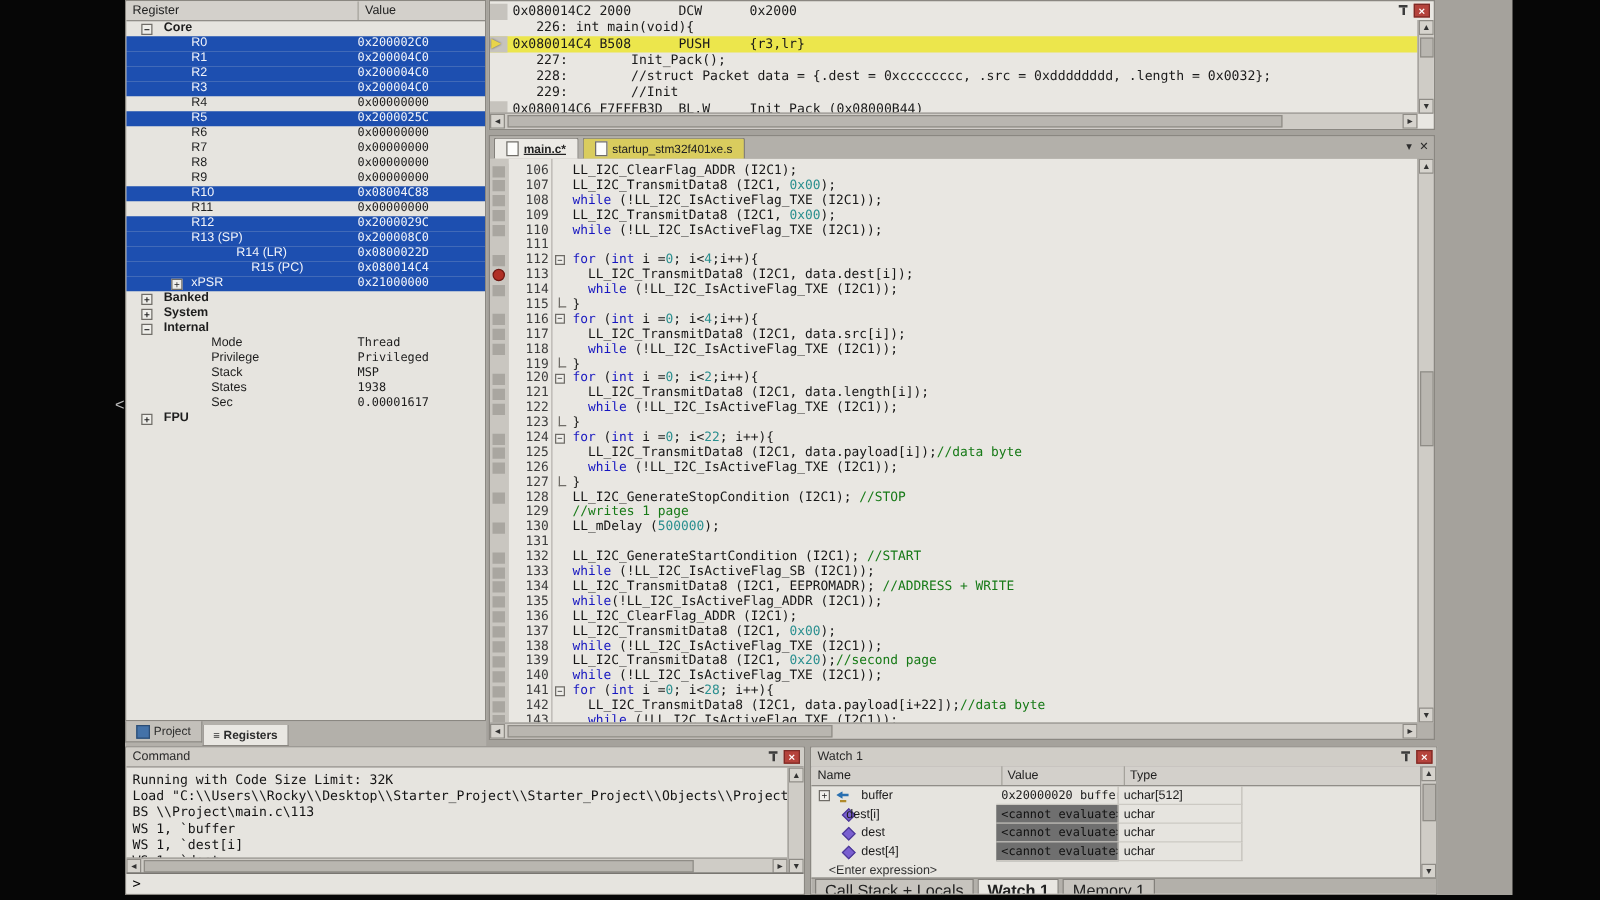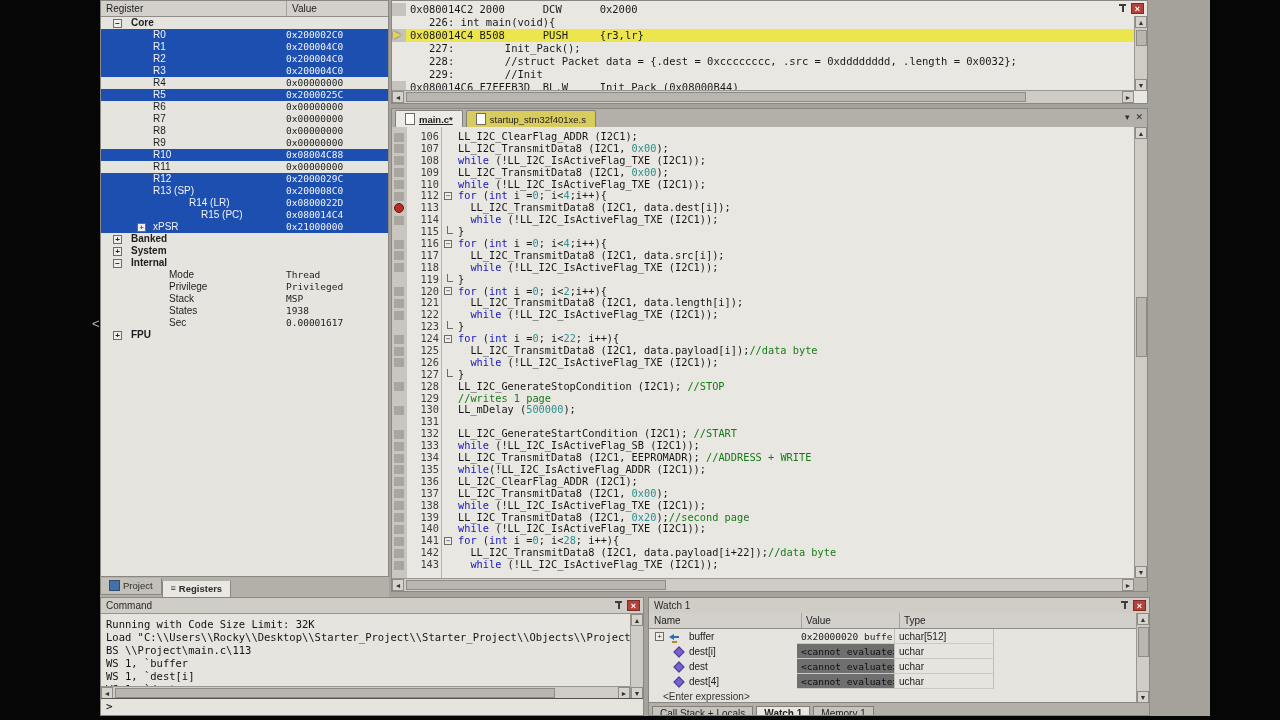--- a/index.html
+++ b/index.html
@@ -85,21 +85,21 @@
   .wcell{position:absolute;top:0;height:15px;border-right:1px solid #c2bfb9;border-bottom:1px solid #ccc9c3;
     box-sizing:border-box;padding-left:4px;white-space:nowrap;overflow:hidden;}
   .wval{left:148px;width:98px;font-family:"DejaVu Sans Mono",monospace;font-size:9.5px;}
   .wtyp{left:246px;width:99px;}
   .werr{background:#6f6f6f;color:#101010;}
   .wdiamond{position:absolute;left:26px;top:3.5px;width:8px;height:8px;background:#7a5fd0;
     transform:rotate(45deg);border:1px solid #4d3a96;box-sizing:border-box;}
   .wbuf-ico{position:absolute;left:20px;top:3px;width:10px;height:9px;}
   .wtabs{position:absolute;left:0;right:0;bottom:0;height:12px;background:#b3b0aa;border-top:1px solid #8a8781;
     overflow:hidden;}
-  .wtab{display:inline-block;height:14px;margin-left:3px;padding:1px 7px 0;font-size:10px;color:#222;
+  .wtab{display:inline-block;height:14px;margin-left:3px;padding:1px 7px 0;font-size:13px;color:#222;
     border:1px solid #83807b;background:#c7c4be;box-sizing:border-box;}
   .wtab.active{background:#e9e7e2;font-weight:bold;}
   .artifact{position:absolute;color:#b9b9b9;font-size:13px;}
 </style>
 </head>
 <body>
 
 <div class="screen">
 
   <div class="panel" style="left:0;top:0;width:289px;height:577px;">
@@ -272,20 +272,21 @@
     </div>
     <div class="ed-body">
       <div style="position:absolute;left:0;top:0;bottom:0;width:15px;background:#c9c6c0;"></div>
       <div style="position:absolute;left:49px;top:0;bottom:0;border-left:1px solid #b5b2ad;"></div>
       <div id="code-lines" style="position:absolute;left:0;top:4px;right:0;">
           <div class="cl"><div class="cl-g"><div class="cl-gb"></div></div><div class="cl-n">106</div><div class="cl-f"></div><div class="cl-c"><span class="tok-p">LL_I2C_ClearFlag_ADDR (I2C1);</span></div></div>
           <div class="cl"><div class="cl-g"><div class="cl-gb"></div></div><div class="cl-n">107</div><div class="cl-f"></div><div class="cl-c"><span class="tok-p">LL_I2C_TransmitData8 (I2C1, </span><span class="tok-n">0x00</span><span class="tok-p">);</span></div></div>
           <div class="cl"><div class="cl-g"><div class="cl-gb"></div></div><div class="cl-n">108</div><div class="cl-f"></div><div class="cl-c"><span class="tok-k">while</span><span class="tok-p"> (!LL_I2C_IsActiveFlag_TXE (I2C1));</span></div></div>
           <div class="cl"><div class="cl-g"><div class="cl-gb"></div></div><div class="cl-n">109</div><div class="cl-f"></div><div class="cl-c"><span class="tok-p">LL_I2C_TransmitData8 (I2C1, </span><span class="tok-n">0x00</span><span class="tok-p">);</span></div></div>
           <div class="cl"><div class="cl-g"><div class="cl-gb"></div></div><div class="cl-n">110</div><div class="cl-f"></div><div class="cl-c"><span class="tok-k">while</span><span class="tok-p"> (!LL_I2C_IsActiveFlag_TXE (I2C1));</span></div></div>
+          <div class="cl"><div class="cl-g"></div><div class="cl-n">111</div><div class="cl-f"></div><div class="cl-c"></div></div>
           <div class="cl"><div class="cl-g"><div class="cl-gb"></div></div><div class="cl-n">112</div><div class="cl-f"><div class="fold-s">−</div></div><div class="cl-c"><span class="tok-k">for</span><span class="tok-p"> (</span><span class="tok-k">int</span><span class="tok-p"> i =</span><span class="tok-n">0</span><span class="tok-p">; i&lt;</span><span class="tok-n">4</span><span class="tok-p">;i++){</span></div></div>
           <div class="cl"><div class="cl-g"><div class="cl-bp"></div></div><div class="cl-n">113</div><div class="cl-f"></div><div class="cl-c"><span class="tok-p">  LL_I2C_TransmitData8 (I2C1, data.dest[i]);</span></div></div>
           <div class="cl"><div class="cl-g"><div class="cl-gb"></div></div><div class="cl-n">114</div><div class="cl-f"></div><div class="cl-c"><span class="tok-p">  </span><span class="tok-k">while</span><span class="tok-p"> (!LL_I2C_IsActiveFlag_TXE (I2C1));</span></div></div>
           <div class="cl"><div class="cl-g"></div><div class="cl-n">115</div><div class="cl-f"><div class="fold-e"></div></div><div class="cl-c"><span class="tok-p">}</span></div></div>
           <div class="cl"><div class="cl-g"><div class="cl-gb"></div></div><div class="cl-n">116</div><div class="cl-f"><div class="fold-s">−</div></div><div class="cl-c"><span class="tok-k">for</span><span class="tok-p"> (</span><span class="tok-k">int</span><span class="tok-p"> i =</span><span class="tok-n">0</span><span class="tok-p">; i&lt;</span><span class="tok-n">4</span><span class="tok-p">;i++){</span></div></div>
           <div class="cl"><div class="cl-g"><div class="cl-gb"></div></div><div class="cl-n">117</div><div class="cl-f"></div><div class="cl-c"><span class="tok-p">  LL_I2C_TransmitData8 (I2C1, data.src[i]);</span></div></div>
           <div class="cl"><div class="cl-g"><div class="cl-gb"></div></div><div class="cl-n">118</div><div class="cl-f"></div><div class="cl-c"><span class="tok-p">  </span><span class="tok-k">while</span><span class="tok-p"> (!LL_I2C_IsActiveFlag_TXE (I2C1));</span></div></div>
           <div class="cl"><div class="cl-g"></div><div class="cl-n">119</div><div class="cl-f"><div class="fold-e"></div></div><div class="cl-c"><span class="tok-p">}</span></div></div>
           <div class="cl"><div class="cl-g"><div class="cl-gb"></div></div><div class="cl-n">120</div><div class="cl-f"><div class="fold-s">−</div></div><div class="cl-c"><span class="tok-k">for</span><span class="tok-p"> (</span><span class="tok-k">int</span><span class="tok-p"> i =</span><span class="tok-n">0</span><span class="tok-p">; i&lt;</span><span class="tok-n">2</span><span class="tok-p">;i++){</span></div></div>
           <div class="cl"><div class="cl-g"><div class="cl-gb"></div></div><div class="cl-n">121</div><div class="cl-f"></div><div class="cl-c"><span class="tok-p">  LL_I2C_TransmitData8 (I2C1, data.length[i]);</span></div></div>
@@ -377,21 +378,21 @@
                 <path d="M3 7 L8 7 L8 9 L3 9 Z" fill="#b08a2a"></path>
               </svg></div>
             <span style="position: absolute; left: 40px;">buffer</span>
           </div>
           <div class="wcell wval">0x20000020 buffer[] ""</div>
           <div class="wcell wtyp">uchar[512]</div>
         </div>
         <div class="wrow">
           <div class="wname">
             <div class="wdiamond"></div>
-            <span style="position: absolute; left: 40px;">dest[i]</span>
+            <span style="position: absolute; left: 28px;">dest[i]</span>
           </div>
           <div class="wcell wval werr">&lt;cannot evaluate&gt;</div>
           <div class="wcell wtyp">uchar</div>
         </div>
         <div class="wrow">
           <div class="wname">
             <div class="wdiamond"></div>
             <span style="position: absolute; left: 40px;">dest</span>
           </div>
           <div class="wcell wval werr">&lt;cannot evaluate&gt;</div>

